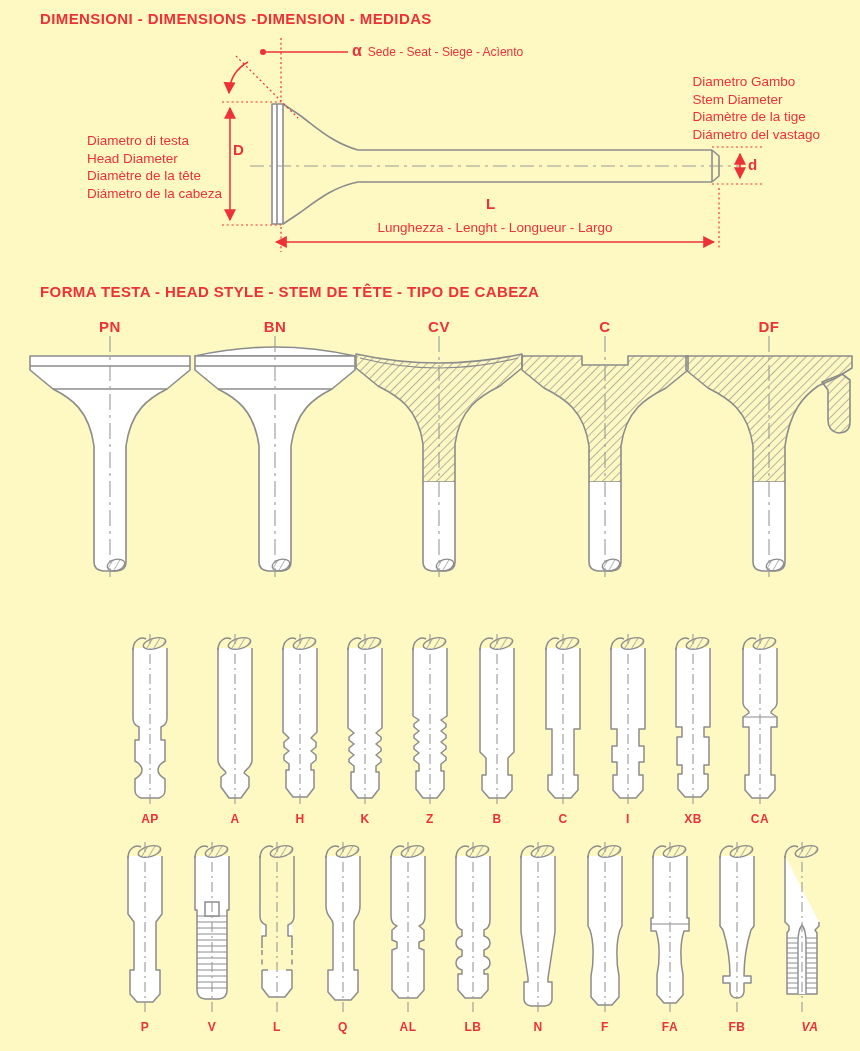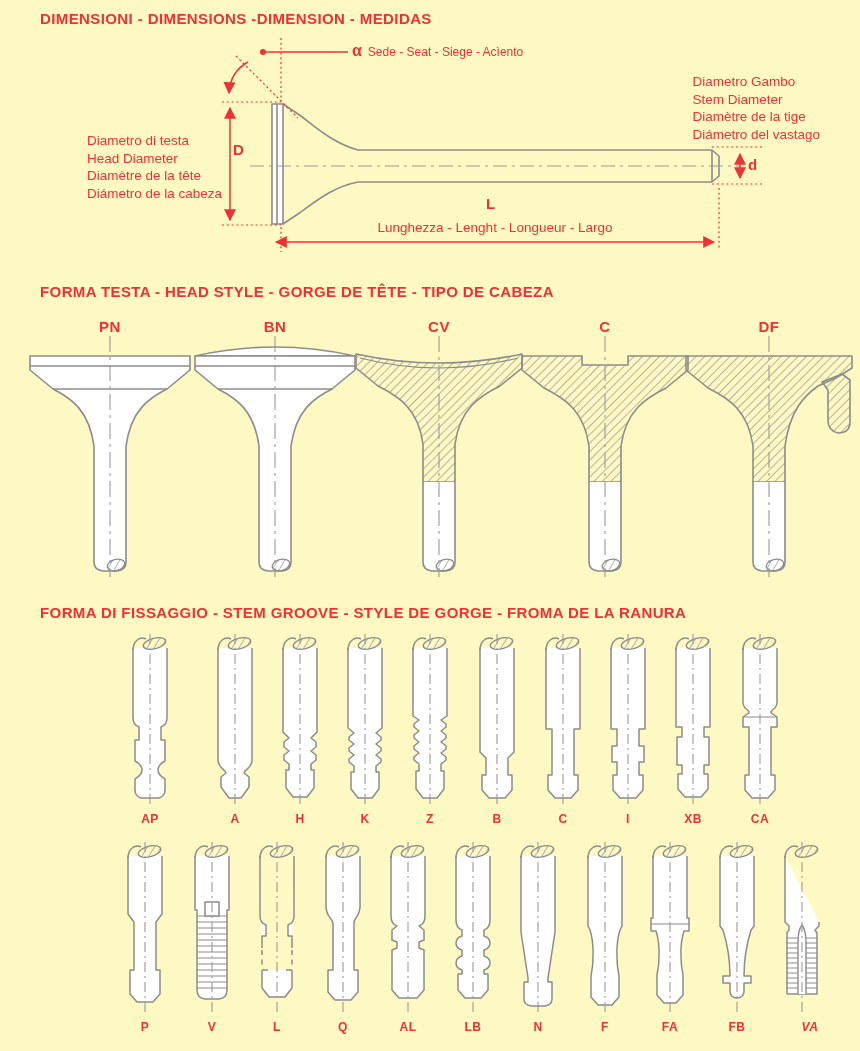--- a/index.html
+++ b/index.html
@@ -89,21 +89,21 @@
     <div>Diametro di testa</div>
     <div>Head Diameter</div>
     <div>Diamètre de la tête</div>
     <div>Diámetro de la cabeza</div>
   </div>
   <div class="dim-letter" style="left:233px;top:141px;">D</div>
 
   <div class="dim-letter" style="left:486px;top:195px;">L</div>
   <div class="dim-label" style="left:330px;top:219px;width:330px;text-align:center;">Lunghezza - Lenght - Longueur - Largo</div>
 
-  <div class="sec-title" style="left:40px;top:283px;">FORMA TESTA - HEAD STYLE - GORGE DE TÊTE - TIPO DE CABEZA</div>
+  <div class="sec-title" style="left:40px;top:283px;">FORMA TESTA - HEAD STYLE - STEM DE TÊTE - TIPO DE CABEZA</div>
 
   <div class="hs-label" style="left:70px;top:318px;">PN</div>
   <div class="hs-label" style="left:235px;top:318px;">BN</div>
   <div class="hs-label" style="left:399px;top:318px;">CV</div>
   <div class="hs-label" style="left:565px;top:318px;">C</div>
   <div class="hs-label" style="left:729px;top:318px;">DF</div>
 
   <svg class="abs" style="left:25px;top:334px;" width="170" height="245" viewBox="0 0 170 245">
     <g stroke="#8C8C8C" stroke-width="1.6" stroke-linejoin="round">
       <path d="M5,22 H165 V36 L142,55 C124,64 106,76 101,112 V228 Q101,236 92,237 H78 Q69,236 69,228 V112 C64,76 46,64 28,55 L5,36 Z" fill="#fff"></path>
@@ -147,21 +147,20 @@
   <svg class="abs" style="left:684px;top:334px;" width="170" height="245" viewBox="0 0 170 245">
     <g stroke="#8C8C8C" stroke-width="1.6" stroke-linejoin="round">
       <path d="M2,22 H168 V34 L152,44 L134,52 C120,62 106,76 101,112 V148 H69 V112 C64,76 44,64 24,54 L2,36 Z" fill="url(#hatch)"></path>
       <path d="M138,48 L158,40 L166,46 V88 Q166,99 154,99 Q144,97 144,86 V56 Z" fill="url(#hatch)"></path>
       <path d="M69,148 V228 Q69,236 78,237 H92 Q101,236 101,228 V148" fill="#fff"></path>
       <ellipse cx="91" cy="231" rx="9" ry="5.5" transform="rotate(-15 91 231)" fill="url(#hatch)" stroke-width="1.3"></ellipse>
     </g>
     <path d="M85,2 V243" stroke="#9A9A9A" stroke-width="1.1" stroke-dasharray="16 5 3 5" fill="none"></path>
   </svg>
 
-  <div class="sec-title" style="left:40px;top:604px;">FORMA DI FISSAGGIO - STEM GROOVE - STYLE DE GORGE - FROMA DE LA RANURA</div>
 
   <svg class="abs" style="left:115px;top:634px;" width="70" height="178" viewBox="0 0 70 178">
     <path d="M18,14 V84 Q18,91 24,93 V106 H20 V127 Q27,131 27,136 Q27,141 20,145 V156 Q20,162 26,164 H44 Q50,162 50,156 V145 Q43,141 43,136 Q43,131 50,127 V106 H46 V93 Q52,91 52,84 V14" fill="#fff" stroke="#8C8C8C" stroke-width="1.5" stroke-linejoin="round"></path>
     <use href="#stemtop"></use>
       <path d="M35,0 V174" stroke="#9A9A9A" stroke-width="1.1" stroke-dasharray="10 4 2 4"></path>
   </svg>
   <svg class="abs" style="left:200px;top:634px;" width="70" height="178" viewBox="0 0 70 178">
     <path d="M18,14 V126 C18,134 26,136 26,139 L21,143 V153 L29,164 H41 L49,153 V143 L44,139 C44,136 52,134 52,126 V14" fill="#fff" stroke="#8C8C8C" stroke-width="1.5" stroke-linejoin="round"></path>
     <use href="#stemtop"></use>
       <path d="M35,0 V174" stroke="#9A9A9A" stroke-width="1.1" stroke-dasharray="10 4 2 4"></path>

